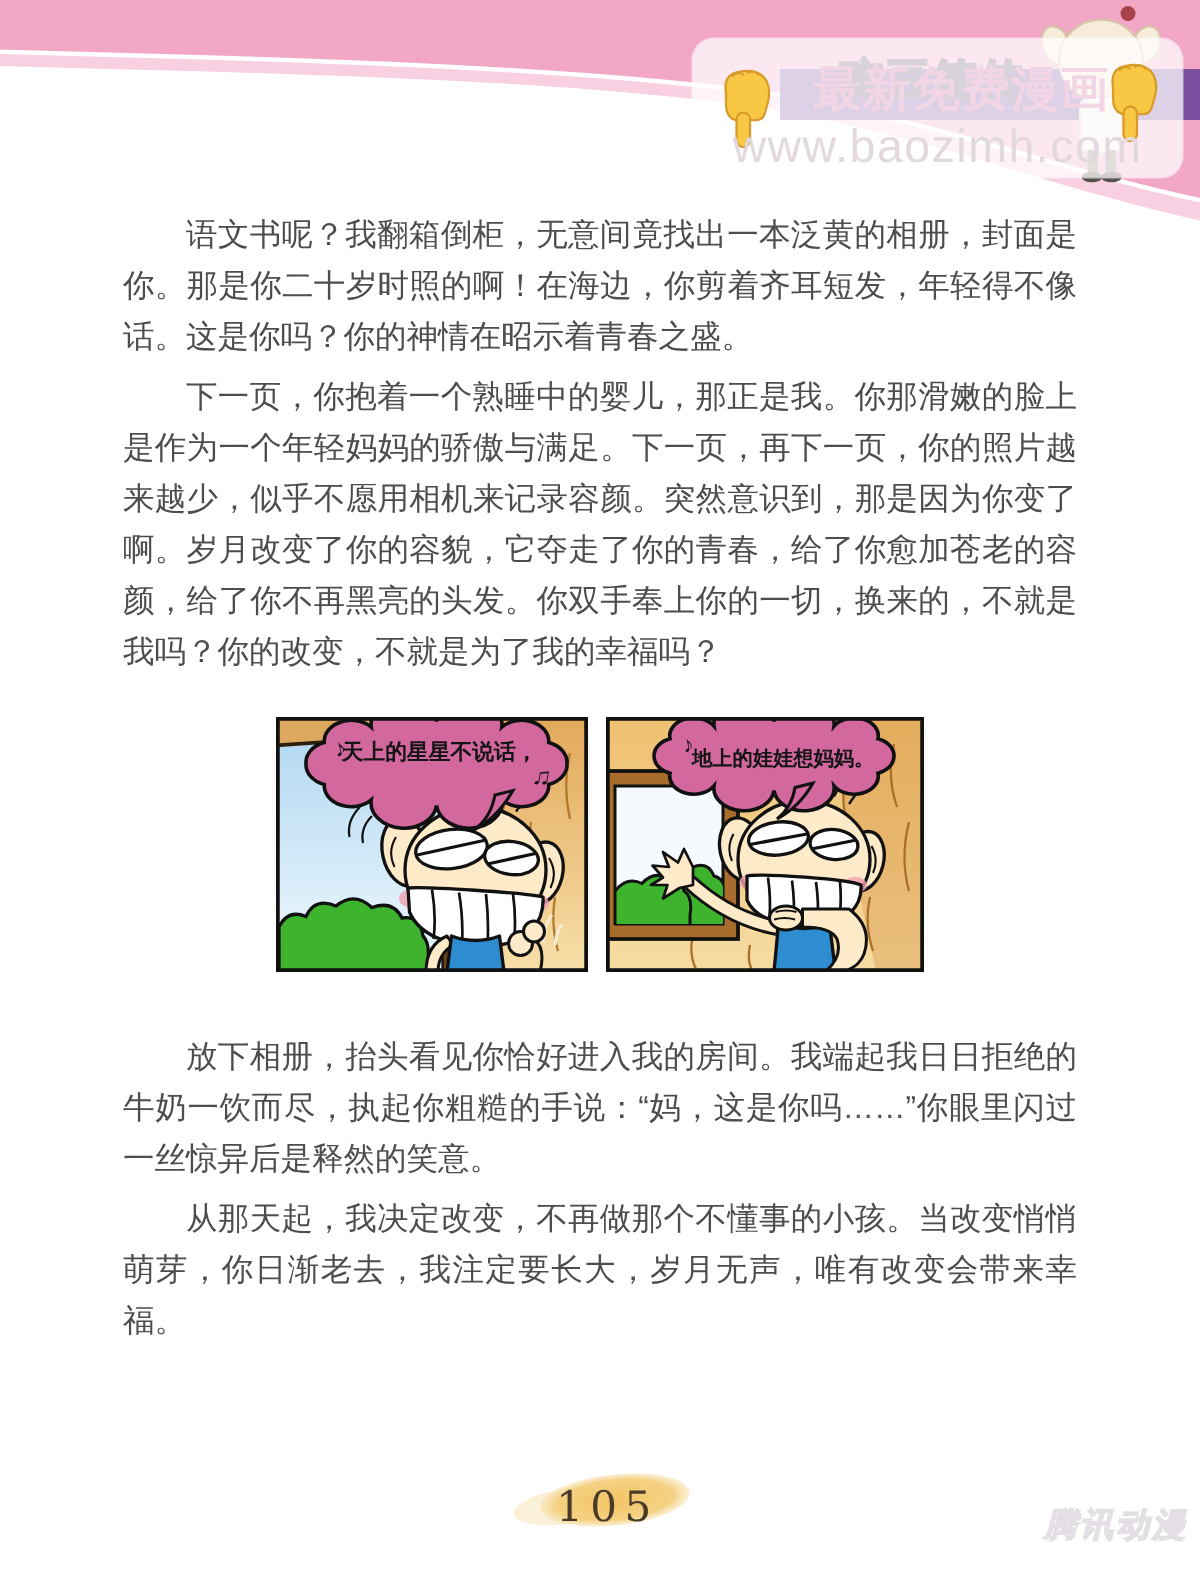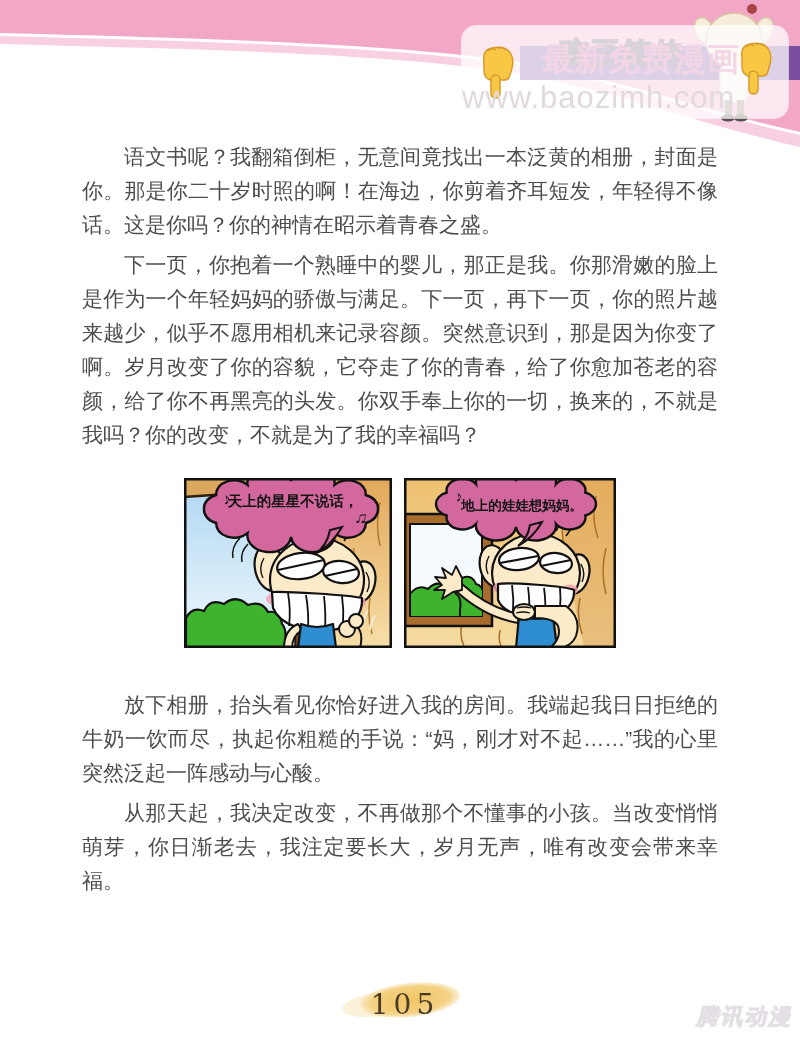--- a/index.html
+++ b/index.html
@@ -21,21 +21,21 @@
     box-shadow:0 0 0 1px rgba(255,255,255,0.65);
   }
   .hand { position:absolute; top:16px; }
   .hand-left  { left:14px; }
   .hand-right { left:272px; top:12px; }
   .promo {
     position:absolute; left:56px; top:12px; width:214px; text-align:center;
     font-size:32px; font-weight:bold; color:#f3d6e5; letter-spacing:1px; white-space:nowrap;margin-left:16px;
   }
   .url {
-    position:absolute; left:0; top:54px; width:100%; text-align:left;
+    position:absolute; left:0; top:54px; width:100%; text-align:center;
     font-size:31px; color:#e2d9de; letter-spacing:1px;
   }
 
   
   .article { margin:0 82px; color:#4d4d4d; font-size:21px; line-height:34px;
              text-align:justify; text-align-last:left; }
   .article p { text-indent:2em; margin:0 0 6px 0; }
   .article-1 { margin-top:140px; }
   .article-2 { margin-top:40px; }
 
@@ -215,21 +215,21 @@
         <path d="M192,26 A16,12 0 0 1 181.3,37.5 A16,12 0 0 1 152,45.9 A16,12 0 0 1 112,49 A16,12 0 0 1 72,45.9 A16,12 0 0 1 42.7,37.5 A16,12 0 0 1 32,26 A16,12 0 0 1 42.7,14.5 A16,12 0 0 1 72,6.1 A16,12 0 0 1 112,3 A16,12 0 0 1 152,6.1 A16,12 0 0 1 181.3,14.5 A16,12 0 0 1 192,26 Z" fill="#d2689e" stroke="#111" stroke-width="2.4"></path>
         <path d="M126,47 Q124,60 114,68 Q129,60 138,44 Z" fill="#d2689e" stroke="#111" stroke-width="2"></path>
         <text x="52" y="24" font-size="15" fill="#141414" transform="rotate(-12 52 24)">♪</text>
         <text x="118" y="32" font-size="13.5" fill="#141414" text-anchor="middle" font-weight="bold">地上的娃娃想妈妈。</text>
       </g>
       <rect x="1.25" y="1.25" width="209.5" height="167.5" fill="none" stroke="#111" stroke-width="2.5"></rect>
     </svg>
   </div>
 
   <div class="article article-2">
-    <p>放下相册，抬头看见你恰好进入我的房间。我端起我日日拒绝的牛奶一饮而尽，执起你粗糙的手说：“妈，刚才对不起……”我的心里突然泛起一阵感动与心酸。</p>
+    <p>放下相册，抬头看见你恰好进入我的房间。我端起我日日拒绝的牛奶一饮而尽，执起你粗糙的手说：“妈，这是你吗……”你眼里闪过一丝惊异后是释然的笑意。</p>
     <p>从那天起，我决定改变，不再做那个不懂事的小孩。当改变悄悄萌芽，你日渐老去，我注定要长大，岁月无声，唯有改变会带来幸福。</p>
   </div>
 
   <div class="footer-blob">
     <svg width="130" height="48" viewBox="0 0 130 48">
       <defs>
         <radialGradient id="blobG" cx="50%" cy="50%" r="60%">
           <stop offset="0" stop-color="#f2c464" stop-opacity="1"></stop>
           <stop offset="0.65" stop-color="#f4cf7d" stop-opacity="0.95"></stop>
           <stop offset="1" stop-color="#f9e9c4" stop-opacity="0"></stop>

